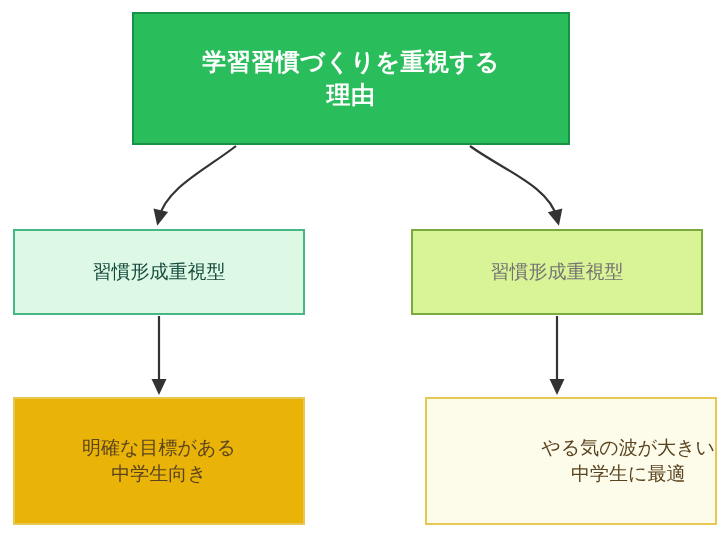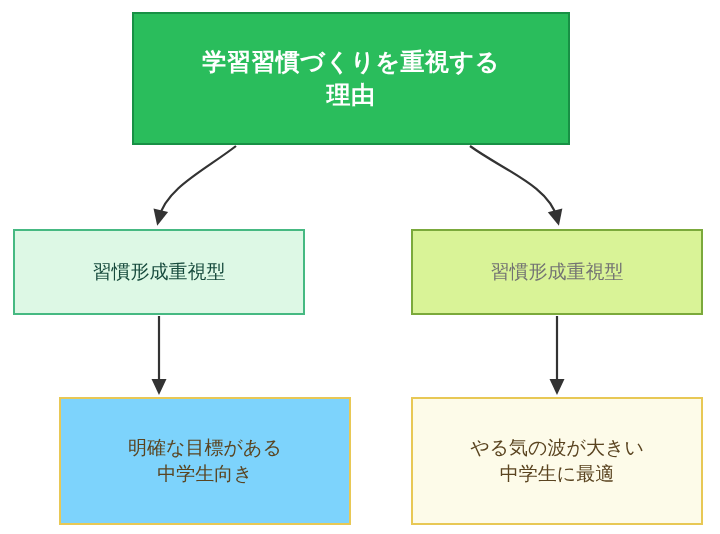--- a/index.html
+++ b/index.html
@@ -76,35 +76,35 @@
     color: #737373;
     font-size: 19px;
   }
 
   
   #node-leaf-left {
     left: 13px;
     top: 397px;
     width: 292px;
     height: 128px;
-    background: #7dd3fc;
+    background: #eab308;
     border: 2px solid #e8c855;
     color: #5a4420;
     font-size: 19px;
-    margin-left: 46px;
   }
   #node-leaf-right {
-    left: 411px;
+    left: 425px;
     top: 397px;
     width: 292px;
     height: 128px;
     background: #fdfbe9;
     border: 2px solid #e8c855;
     color: #5a4420;
     font-size: 19px;
+    justify-content: flex-end;
   }
 </style>
 </head>
 <body>
 
 <div id="canvas">
 
   <svg class="connector-layer" viewBox="0 0 720 534" width="720" height="534" xmlns="http://www.w3.org/2000/svg">
     <defs>
       <marker id="arrowhead" markerWidth="9" markerHeight="9" refX="4.2" refY="4.2" orient="auto" markerUnits="strokeWidth">

